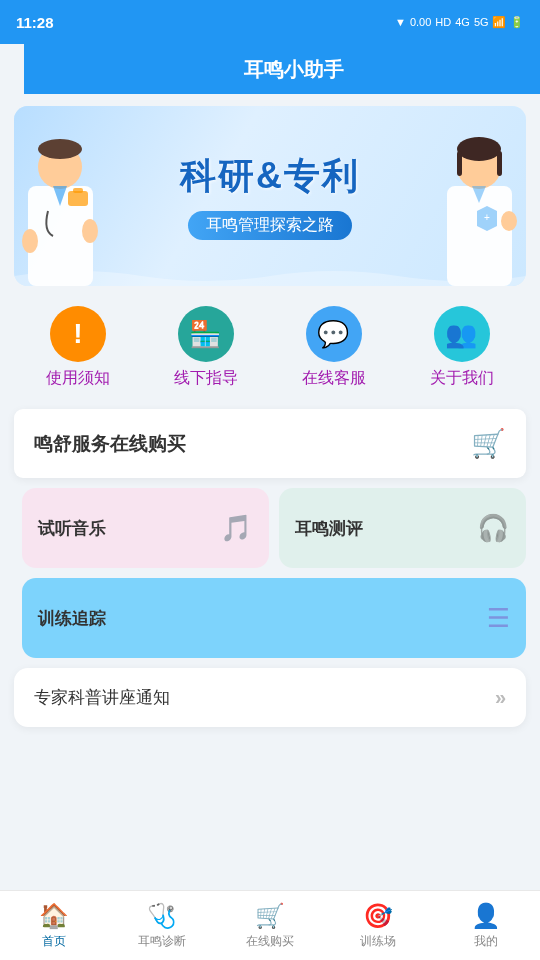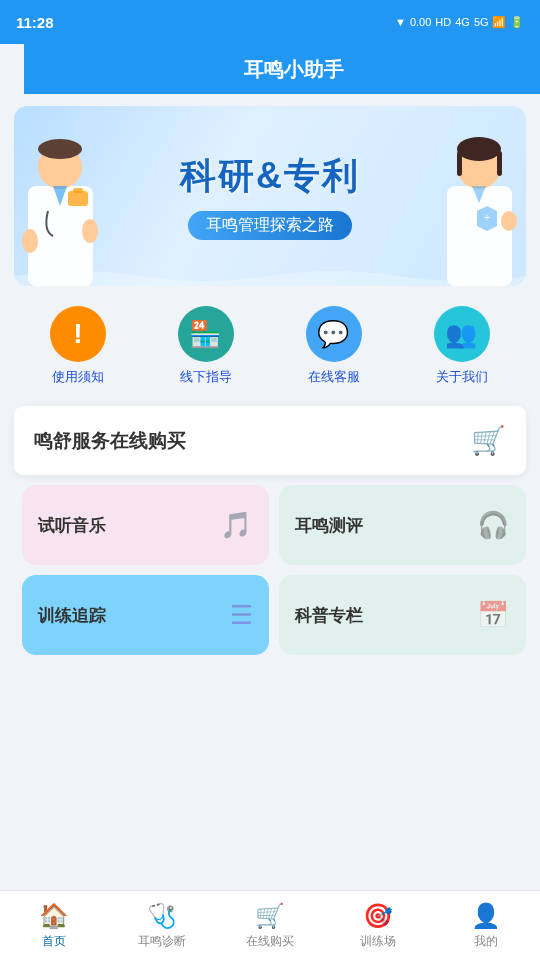--- a/index.html
+++ b/index.html
@@ -122,22 +122,22 @@
       display: flex;
       align-items: center;
       justify-content: center;
       font-size: 26px;
     }
     .icon-orange { background: #FF8C00; }
     .icon-teal { background: #26A69A; }
     .icon-blue { background: #42A5F5; }
     .icon-cyan { background: #26C6DA; }
     .quick-nav-label {
-      font-size: 13px;
-      color: #1d4ed8;
+      font-size: 16px;
+      color: #a21caf;
       text-align: center;
     }
 
     
     .service-cards {
       display: flex;
       flex-direction: column;
       gap: 10px;
     }
 
@@ -395,26 +395,26 @@
         <span class="card-half-text">耳鸣测评</span>
         <span class="card-half-icon" style="color:#00897B;">🎧</span>
       </div>
     </div>
 
     <div class="card-row">
       <div class="card-half card-half-purple">
         <span class="card-half-text">训练追踪</span>
         <span class="card-half-icon" style="color:#7E57C2;">☰</span>
       </div>
-      <div class="card-half card-half-mint">
-        <span class="card-half-text">科普专栏</span>
-        <span class="card-half-icon" style="color:#00796B;">📅</span>
-      </div>
-    </div>
-
+    </div>
+
+    <div class="card-notify">
+      <span class="card-notify-text">专家科普讲座通知</span>
+      <span class="card-notify-arrow">»</span>
+    </div>
 
   </div>
 
 </div>
 
 <div class="bottom-nav">
   <div class="nav-item active">
     <span class="nav-icon" style="color:#2196F3;">🏠</span>
     <span class="nav-label" style="color:#0369a1;">首页</span>
   </div>

